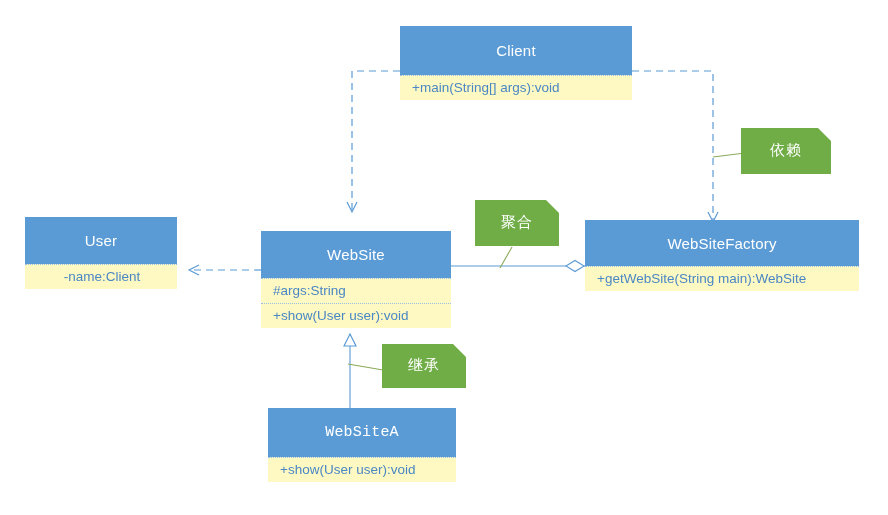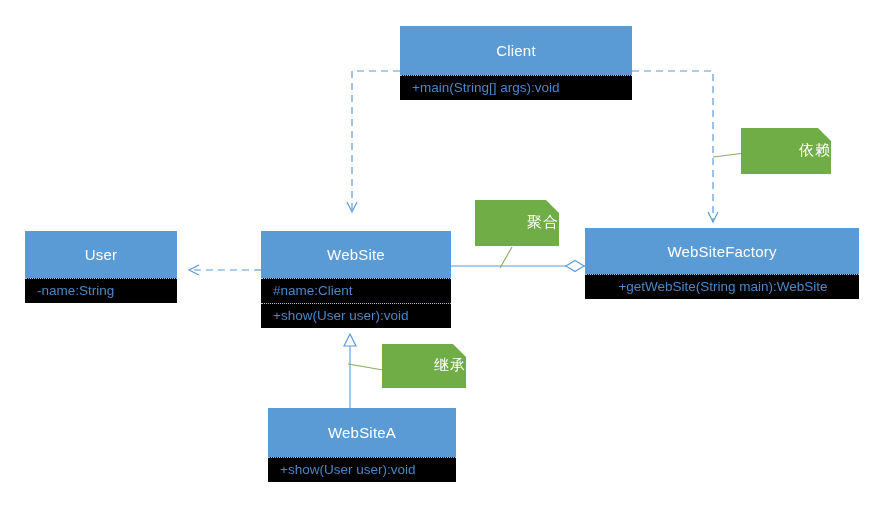--- a/index.html
+++ b/index.html
@@ -34,21 +34,21 @@
     color: #ffffff;
     display: flex;
     align-items: center;
     justify-content: center;
     font-size: 15px;
     letter-spacing: 0.2px;
     box-sizing: border-box;
     width: 100%;
   }
   .uml-body {
-    background: #000000;
+    background: #fef9c3;
     box-sizing: border-box;
     width: 100%;
     padding: 0;
   }
   .uml-row {
     color: #4a87c4;
     font-size: 13.5px;
     padding: 4px 10px 5px 12px;
     box-sizing: border-box;
     white-space: nowrap;
@@ -61,21 +61,21 @@
   }
 
   
   .note {
     position: absolute;
     background: #70ad47;
     color: #ffffff;
     font-size: 15px;
     display: flex;
     align-items: center;
-    justify-content: flex-end;
+    justify-content: center;
     box-sizing: border-box;
     letter-spacing: 1px;
   }
   .note .fold {
     position: absolute;
     top: 0;
     right: 0;
     width: 0;
     height: 0;
     border-left: 13px solid transparent;
@@ -132,50 +132,50 @@
 
   <div class="uml-class" style="left:400px; top:26px; width:232px;">
     <div class="uml-header" style="height:49px;">
       <span>Client</span>
     </div>
     <div class="uml-body">
       <div class="uml-row">+main(String[] args):void</div>
     </div>
   </div>
 
-  <div class="uml-class" style="left:25px; top:231px; width:152px;">
+  <div class="uml-class" style="left:25px; top:217px; width:152px;text-align:center;">
     <div class="uml-header" style="height:47px;">
       <span>User</span>
     </div>
     <div class="uml-body">
-      <div class="uml-row">-name:String</div>
+      <div class="uml-row">-name:Client</div>
     </div>
   </div>
 
   <div class="uml-class" style="left:261px; top:219px; width:190px;margin-top:12px;">
     <div class="uml-header" style="height:47px;">
       <span>WebSite</span>
     </div>
     <div class="uml-body">
-      <div class="uml-row">#name:Client</div>
+      <div class="uml-row">#args:String</div>
       <div class="uml-row sep-top">+show(User user):void</div>
     </div>
   </div>
 
-  <div class="uml-class" style="left:585px; top:228px; width:274px;text-align:center;">
+  <div class="uml-class" style="left:585px; top:220px; width:274px;">
     <div class="uml-header" style="height:46px;">
       <span>WebSiteFactory</span>
     </div>
     <div class="uml-body">
       <div class="uml-row">+getWebSite(String main):WebSite</div>
     </div>
   </div>
 
   <div class="uml-class" style="left:268px; top:408px; width:188px;">
-    <div class="uml-header" style="height:49px;">
+    <div class="uml-header" style="height:49px;font-family:Liberation Mono, monospace;">
       <span>WebSiteA</span>
     </div>
     <div class="uml-body">
       <div class="uml-row">+show(User user):void</div>
     </div>
   </div>
 
   <div class="note" style="left:741px; top:128px; width:90px; height:46px;">
     <span class="fold"></span>
     <span class="note-label">依赖</span>

